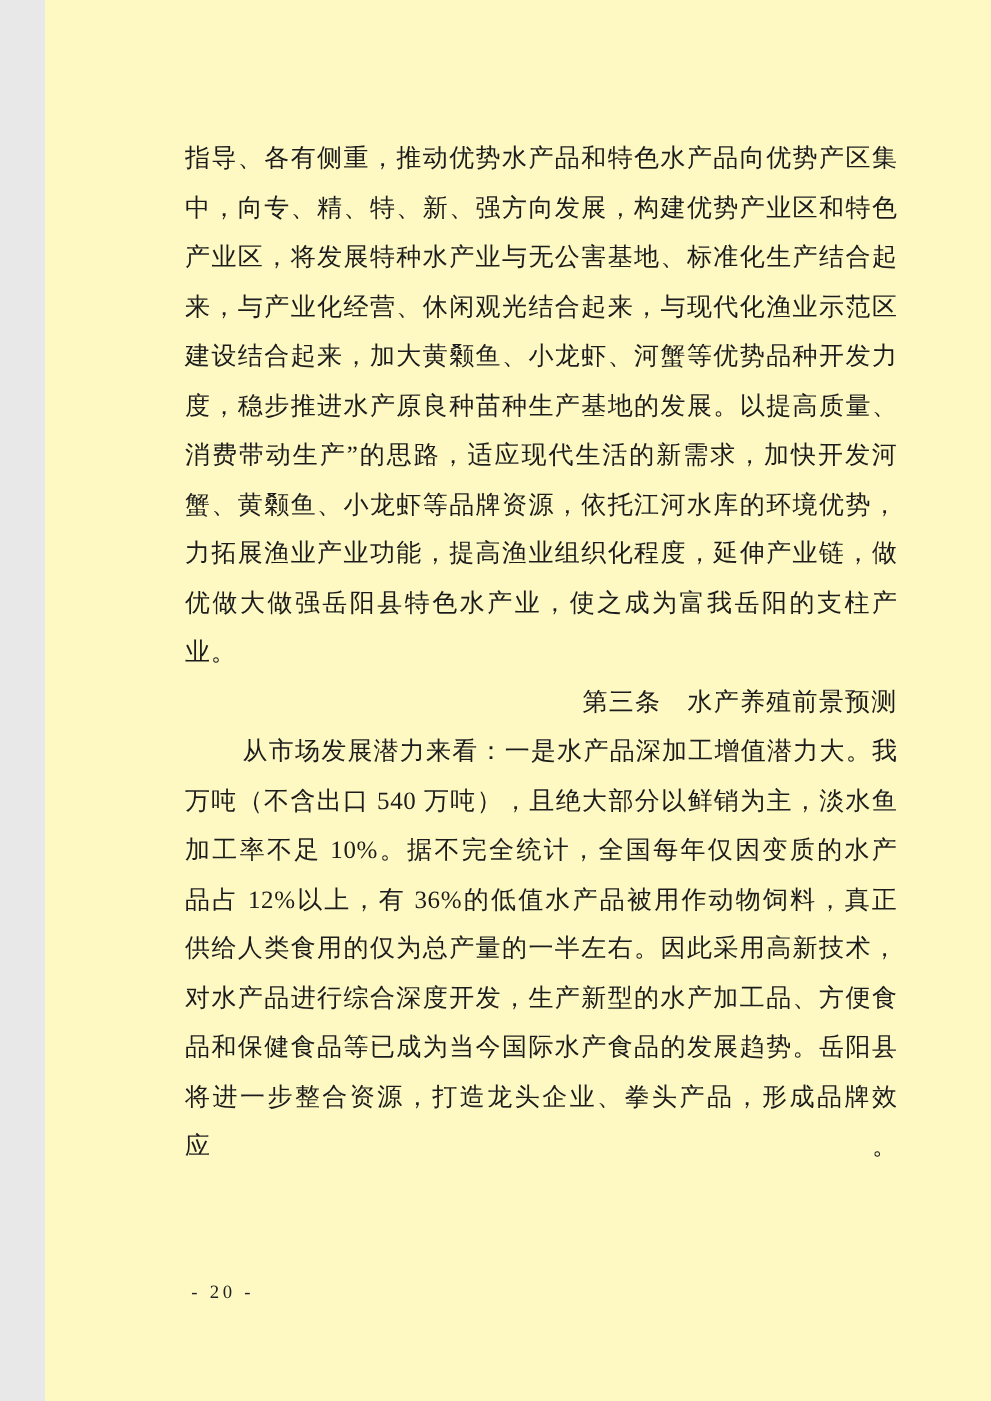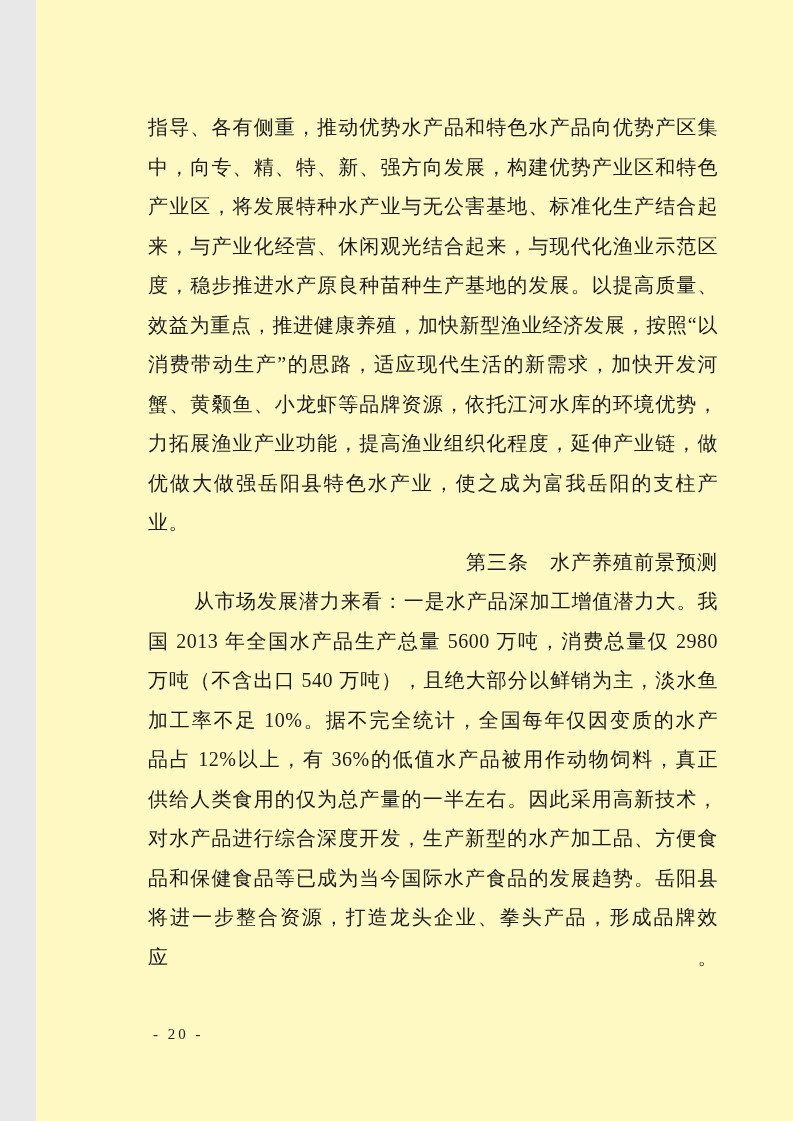--- a/index.html
+++ b/index.html
@@ -59,30 +59,29 @@
 </style>
 </head>
 <body>
 
 <div class="page">
   <div class="doc-body">
     <div class="line j">指导、各有侧重，推动优势水产品和特色水产品向优势产区集</div>
     <div class="line j">中，向专、精、特、新、强方向发展，构建优势产业区和特色</div>
     <div class="line j">产业区，将发展特种水产业与无公害基地、标准化生产结合起</div>
     <div class="line j">来，与产业化经营、休闲观光结合起来，与现代化渔业示范区</div>
+    <div class="line j">建设结合起来，加大黄颡鱼、小龙虾、河蟹等优势品种开发力</div>
     <div class="line j">度，稳步推进水产原良种苗种生产基地的发展。以提高质量、</div>
-    <div class="line j">效益为重点，推进健康养殖，加快新型渔业经济发展，按照“以</div>
     <div class="line j">消费带动生产”的思路，适应现代生活的新需求，加快开发河</div>
     <div class="line j">蟹、黄颡鱼、小龙虾等品牌资源，依托江河水库的环境优势，</div>
     <div class="line j">力拓展渔业产业功能，提高渔业组织化程度，延伸产业链，做</div>
     <div class="line j">优做大做强岳阳县特色水产业，使之成为富我岳阳的支柱产</div>
     <div class="line">业。</div>
     <div class="line heading">第三条　水产养殖前景预测</div>
     <div class="line j indent">从市场发展潜力来看：一是水产品深加工增值潜力大。我</div>
-    <div class="line j">国 2013 年全国水产品生产总量 5600 万吨，消费总量仅 2980</div>
     <div class="line j">万吨（不含出口 540 万吨），且绝大部分以鲜销为主，淡水鱼</div>
     <div class="line j">加工率不足 10%。据不完全统计，全国每年仅因变质的水产</div>
     <div class="line j">品占 12%以上，有 36%的低值水产品被用作动物饲料，真正</div>
     <div class="line j">供给人类食用的仅为总产量的一半左右。因此采用高新技术，</div>
     <div class="line j">对水产品进行综合深度开发，生产新型的水产加工品、方便食</div>
     <div class="line j">品和保健食品等已成为当今国际水产食品的发展趋势。岳阳县</div>
     <div class="line j">将进一步整合资源，打造龙头企业、拳头产品，形成品牌效应。</div>
   </div>
 
   <div class="page-number">- 20 -</div>

